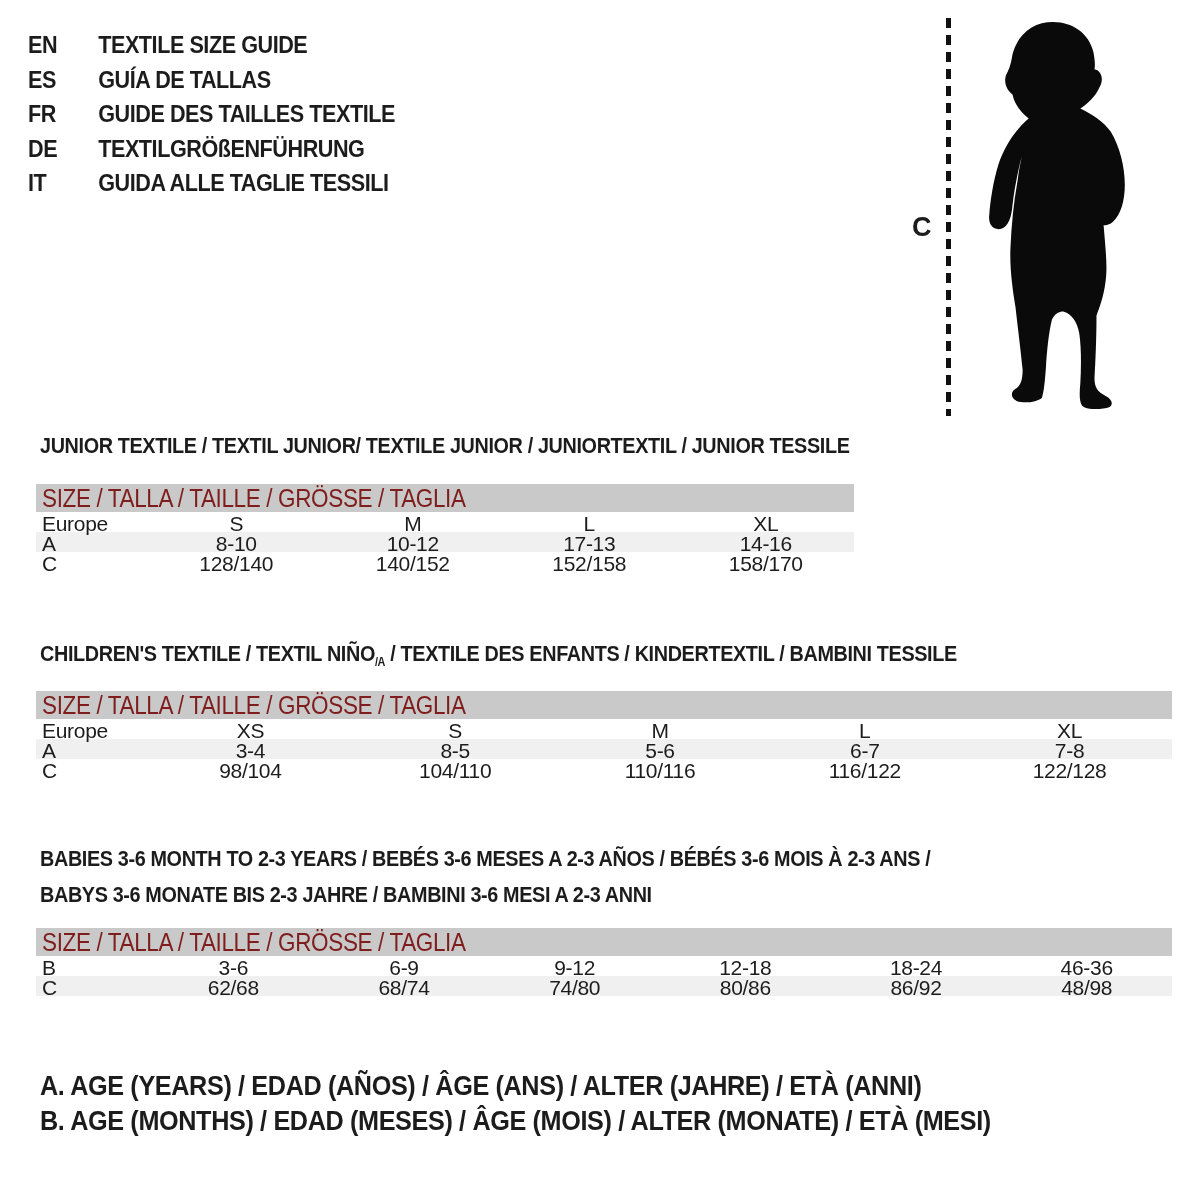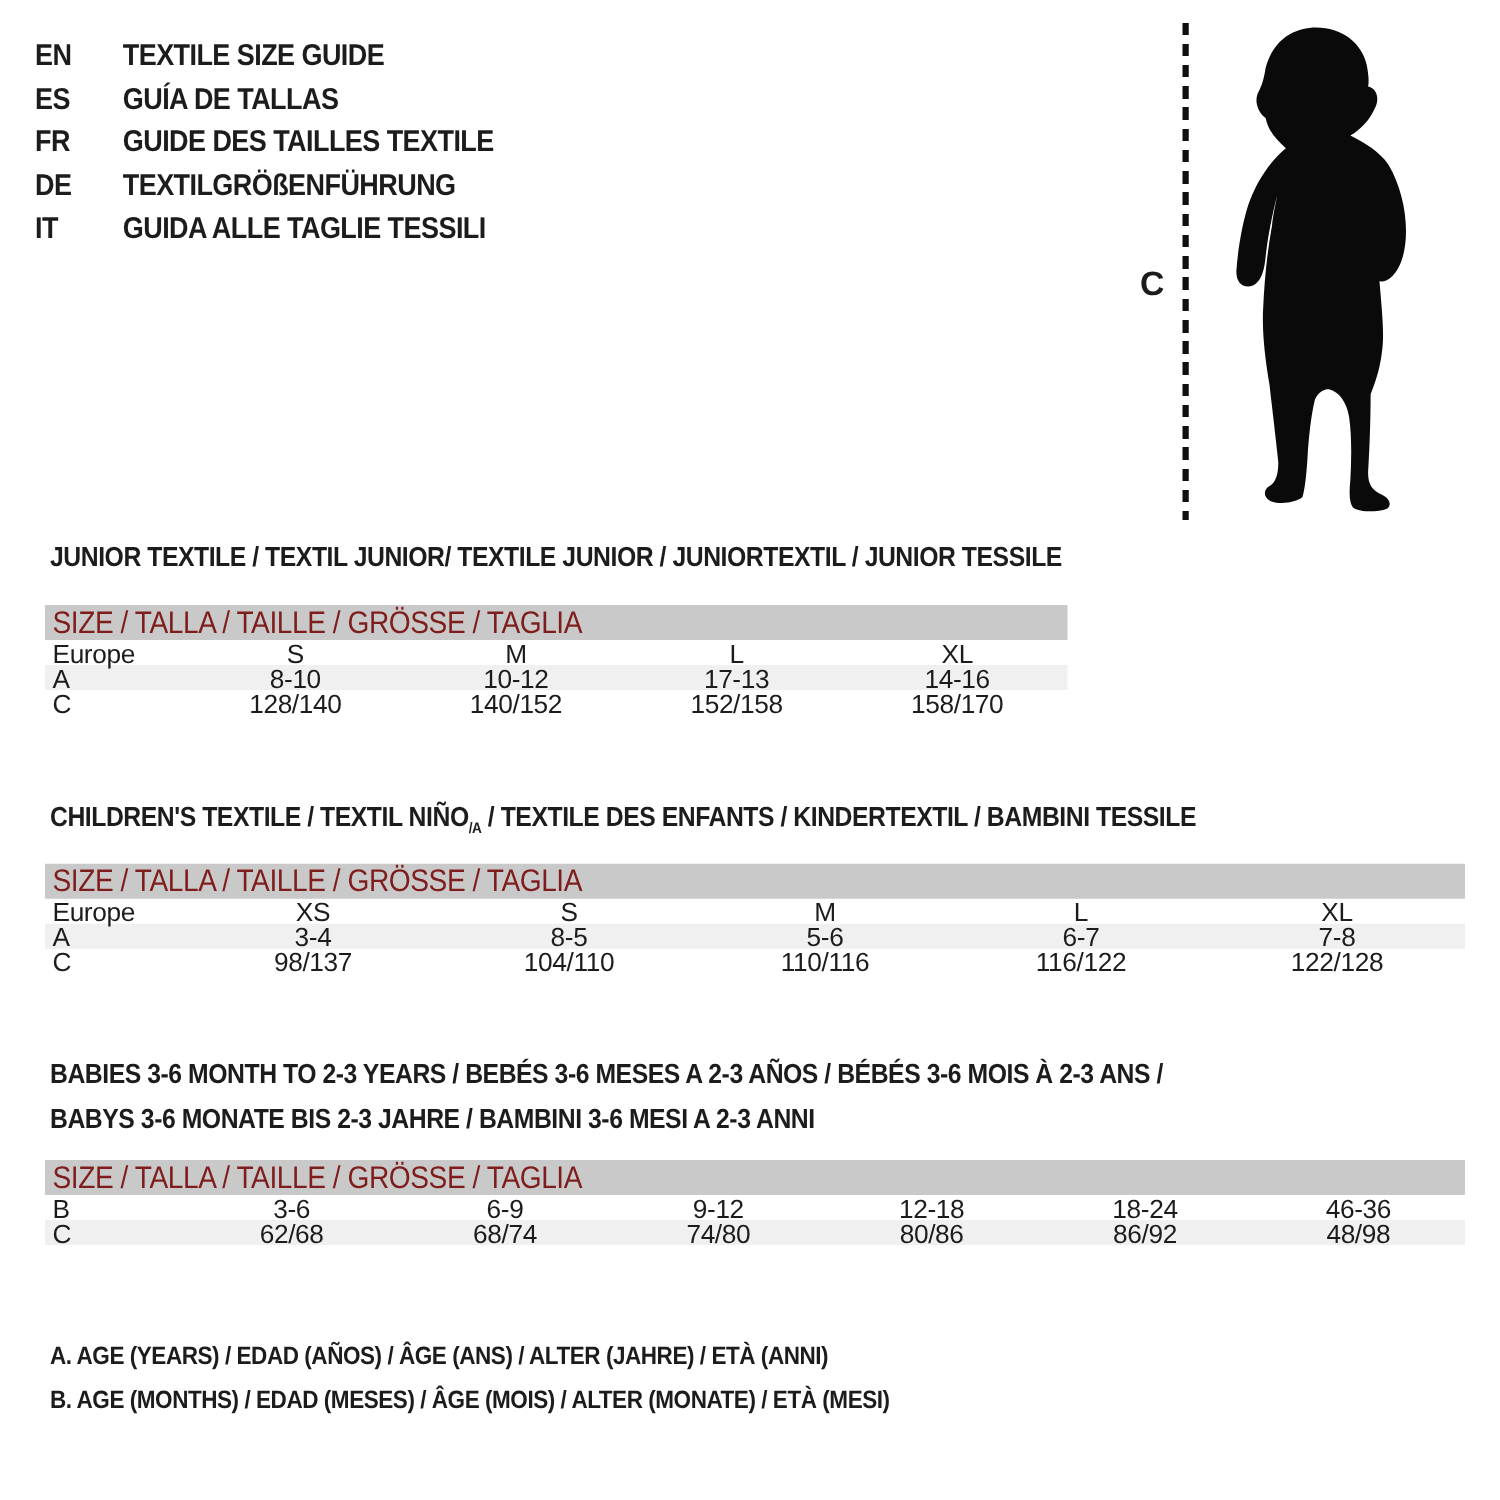--- a/index.html
+++ b/index.html
@@ -43,21 +43,21 @@
   .trow span { text-align:center; }
   .trow span:first-child { text-align:left; padding-left:6px; }
   .cols4 { grid-template-columns:112px repeat(4,1fr); }
   .cols5 { grid-template-columns:112px repeat(5,1fr); }
   .cols6 { grid-template-columns:112px repeat(6,1fr); }
   .w-junior { width:818px; }
   .w-wide { width:1136px; }
 
   
   .legend { position:absolute; left:40px; top:1068px; }
-  .legend-line { height:35px; display:flex; align-items:center; font-size:20px; font-weight:700; letter-spacing:-0.4px; }
+  .legend-line { height:35px; display:flex; align-items:center; font-size:28px; font-weight:700; letter-spacing:-0.4px; }
 </style>
 </head>
 <body>
 
 <div class="canvas">
 
   <div class="lang-list">
     <div class="lang-row cond">
       <span class="lang-code">EN</span>
       <span class="lang-label">TEXTILE SIZE GUIDE</span>
@@ -175,21 +175,21 @@
     <div class="trow cols5 shaded">
       <span>A</span>
       <span>3-4</span>
       <span>8-5</span>
       <span>5-6</span>
       <span>6-7</span>
       <span>7-8</span>
     </div>
     <div class="trow cols5">
       <span>C</span>
-      <span>98/137</span>
+      <span>98/104</span>
       <span>104/110</span>
       <span>110/116</span>
       <span>116/122</span>
       <span>122/128</span>
     </div>
   </div>
 
   <div class="section-title cond" style="top:846px;">BABIES 3-6 MONTH TO 2-3 YEARS / BEBÉS 3-6 MESES A 2-3 AÑOS / BÉBÉS 3-6 MOIS À 2-3 ANS /</div>
   <div class="section-title cond" style="top:882px;">BABYS 3-6 MONATE BIS 2-3 JAHRE / BAMBINI 3-6 MESI A 2-3 ANNI</div>
 

